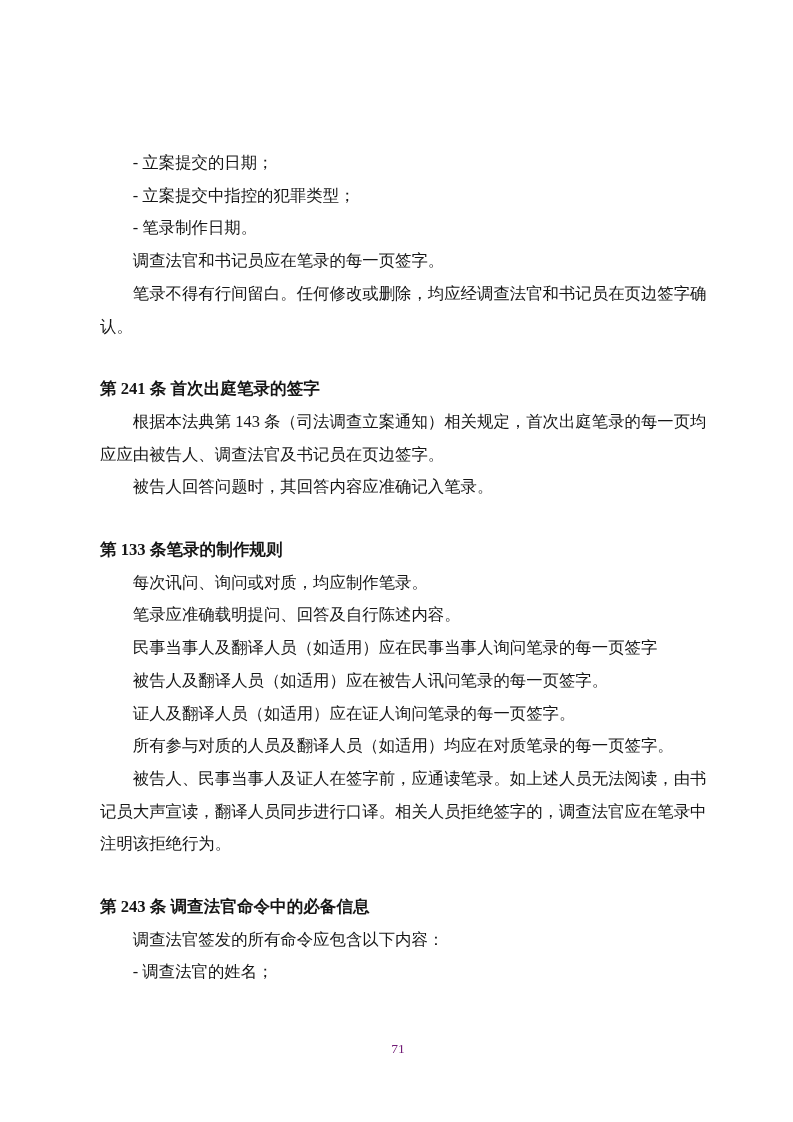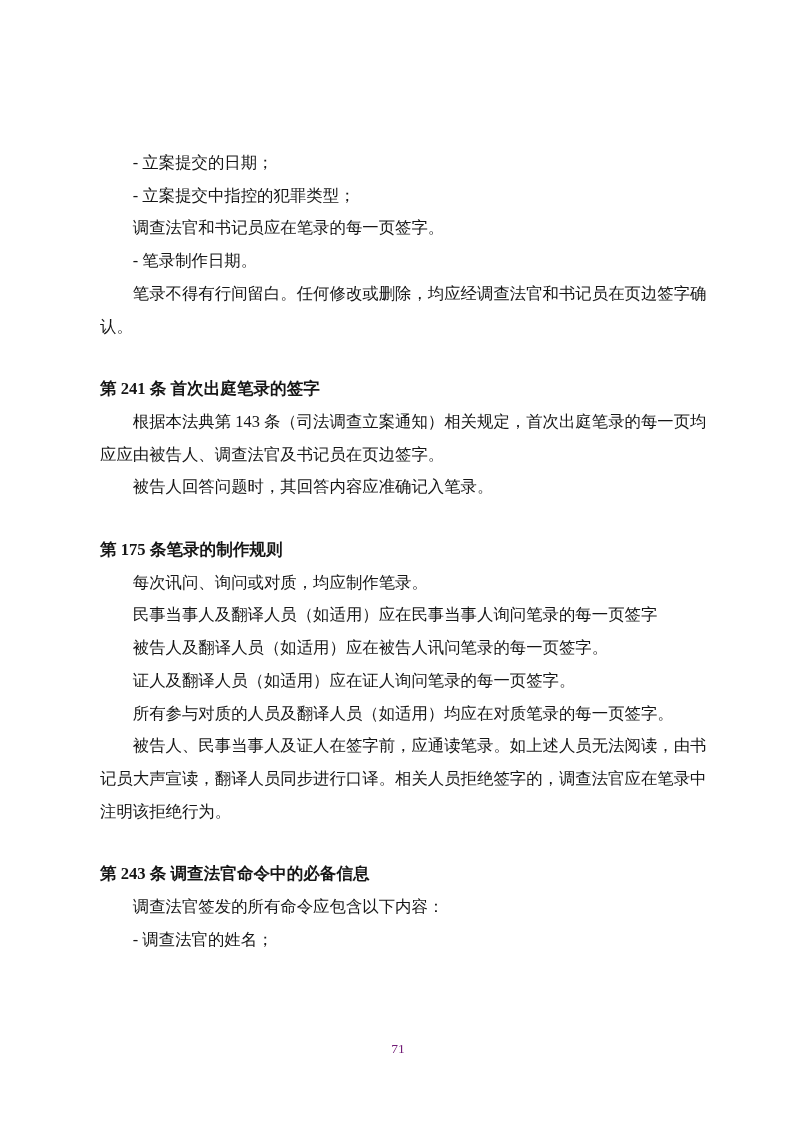--- a/index.html
+++ b/index.html
@@ -48,30 +48,31 @@
   }
 </style>
 </head>
 <body>
 
 <div class="page">
   <div class="content">
 
     <p class="para">- 立案提交的日期；</p>
     <p class="para">- 立案提交中指控的犯罪类型；</p>
+    <p class="para">- 笔录制作日期。</p>
     <p class="para">调查法官和书记员应在笔录的每一页签字。</p>
-    <p class="para">- 笔录制作日期。</p>
     <p class="para">笔录不得有行间留白。任何修改或删除，均应经调查法官和书记员在页边签字确认。</p>
 
     <h2 class="heading">第 241 条 首次出庭笔录的签字</h2>
     <p class="para">根据本法典第 143 条（司法调查立案通知）相关规定，首次出庭笔录的每一页均应应由被告人、调查法官及书记员在页边签字。</p>
     <p class="para">被告人回答问题时，其回答内容应准确记入笔录。</p>
 
-    <h2 class="heading">第 175 条笔录的制作规则</h2>
+    <h2 class="heading">第 133 条笔录的制作规则</h2>
     <p class="para">每次讯问、询问或对质，均应制作笔录。</p>
+    <p class="para">笔录应准确载明提问、回答及自行陈述内容。</p>
     <p class="para">民事当事人及翻译人员（如适用）应在民事当事人询问笔录的每一页签字</p>
     <p class="para">被告人及翻译人员（如适用）应在被告人讯问笔录的每一页签字。</p>
     <p class="para">证人及翻译人员（如适用）应在证人询问笔录的每一页签字。</p>
     <p class="para">所有参与对质的人员及翻译人员（如适用）均应在对质笔录的每一页签字。</p>
     <p class="para">被告人、民事当事人及证人在签字前，应通读笔录。如上述人员无法阅读，由书记员大声宣读，翻译人员同步进行口译。相关人员拒绝签字的，调查法官应在笔录中注明该拒绝行为。</p>
 
     <h2 class="heading">第 243 条 调查法官命令中的必备信息</h2>
     <p class="para">调查法官签发的所有命令应包含以下内容：</p>
     <p class="para">- 调查法官的姓名；</p>
 

